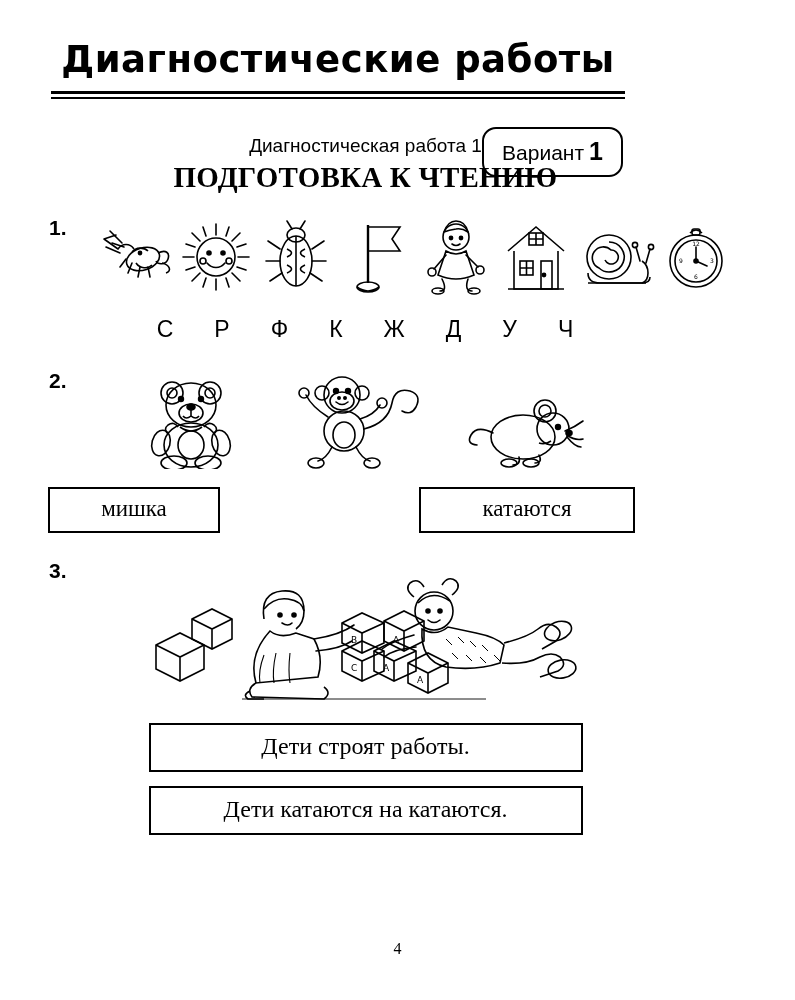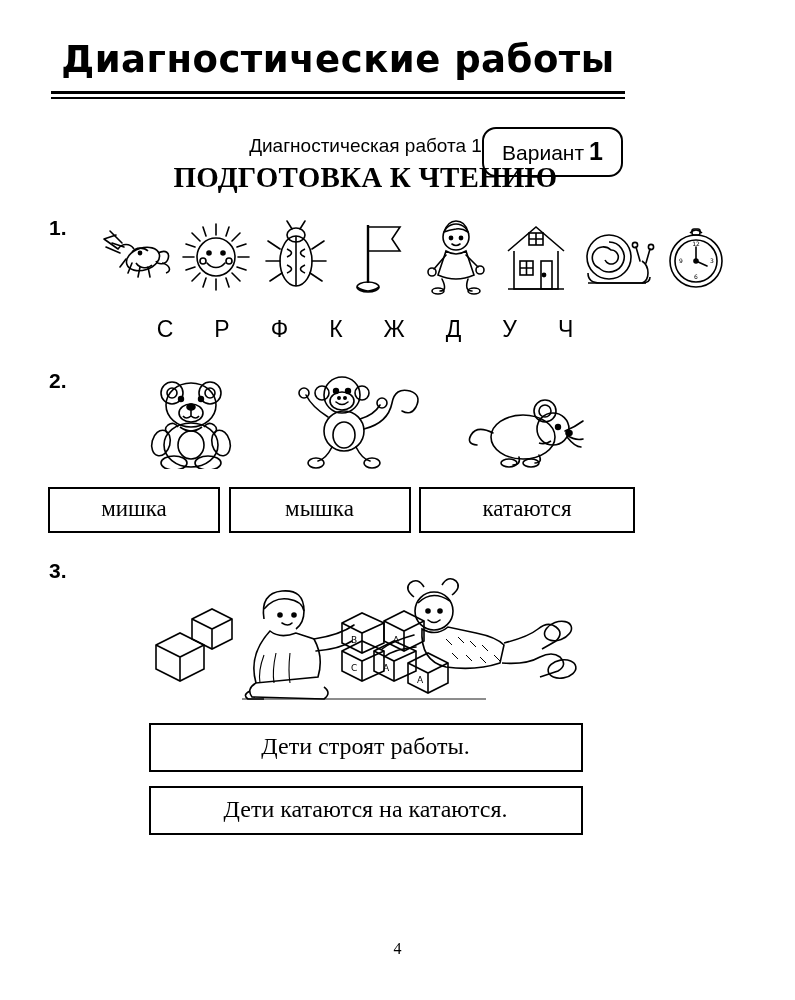--- a/index.html
+++ b/index.html
@@ -385,21 +385,20 @@
           <ellipse cx="66" cy="74" rx="8" ry="4"></ellipse>
           <ellipse cx="44" cy="74" rx="8" ry="4"></ellipse>
           <path d="M28 44 q-16 -8 -22 2 q-5 9 6 10" stroke-linecap="round"></path>
           <path d="M86 52 q-6 4 -12 2"></path>
         </svg>
       </div>
     </div>
 
     <div class="word-row">
       <div class="word-box w1">мишка</div>
-      <div class="word-box w2">мышка</div>
       <div class="word-box w3">катаются</div>
     </div>
   </div>
 
   <div class="task" style="margin-top:26px;">
     <div class="task-num">3.</div>
 
     <div class="scene">
       <svg width="440" height="150" viewBox="0 0 440 150" fill="none" stroke="#000" stroke-width="1.6">
 

